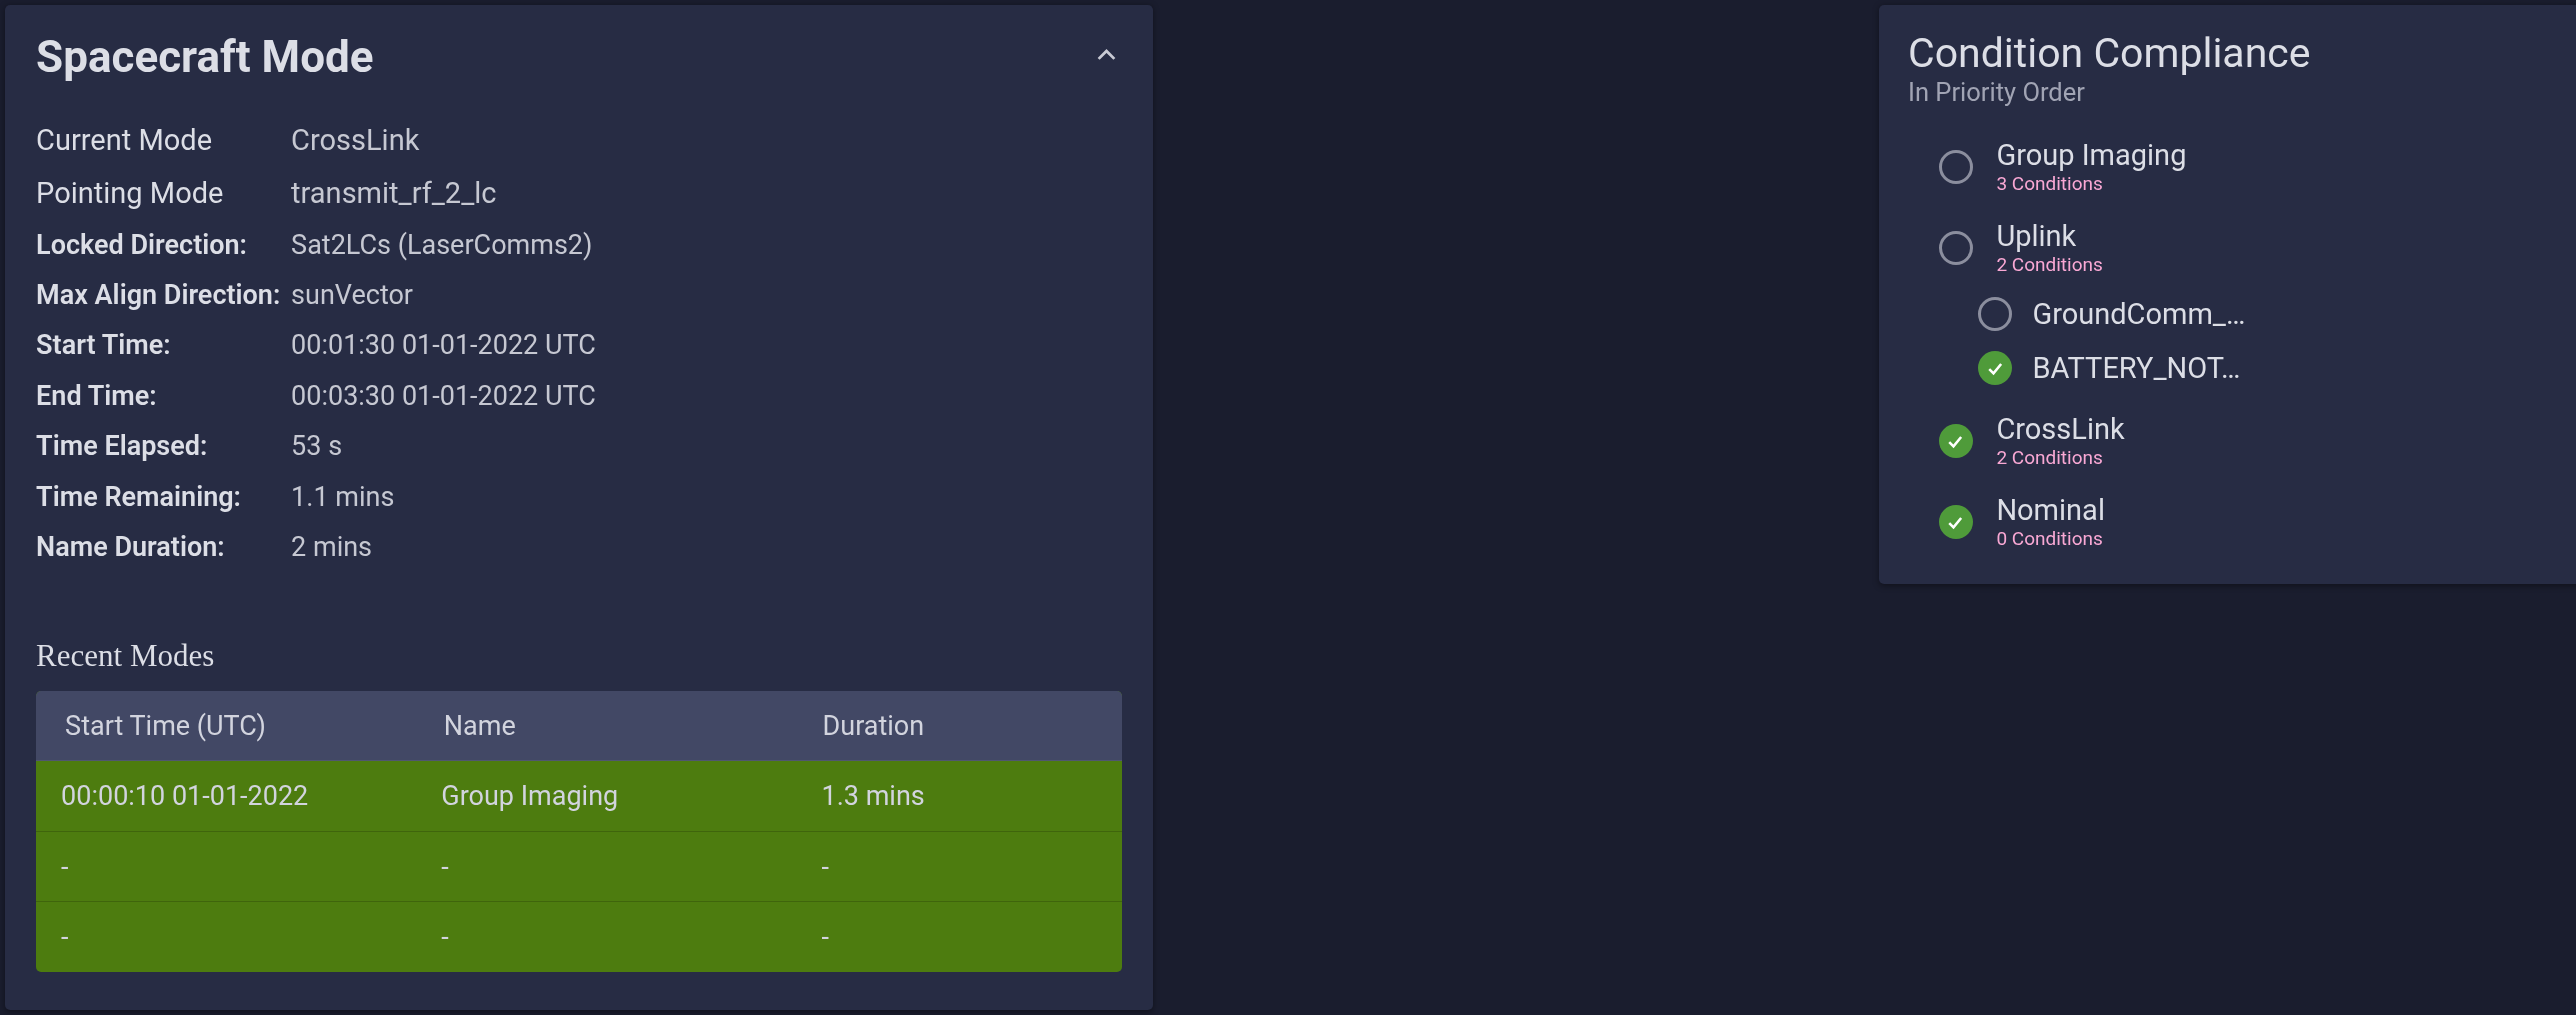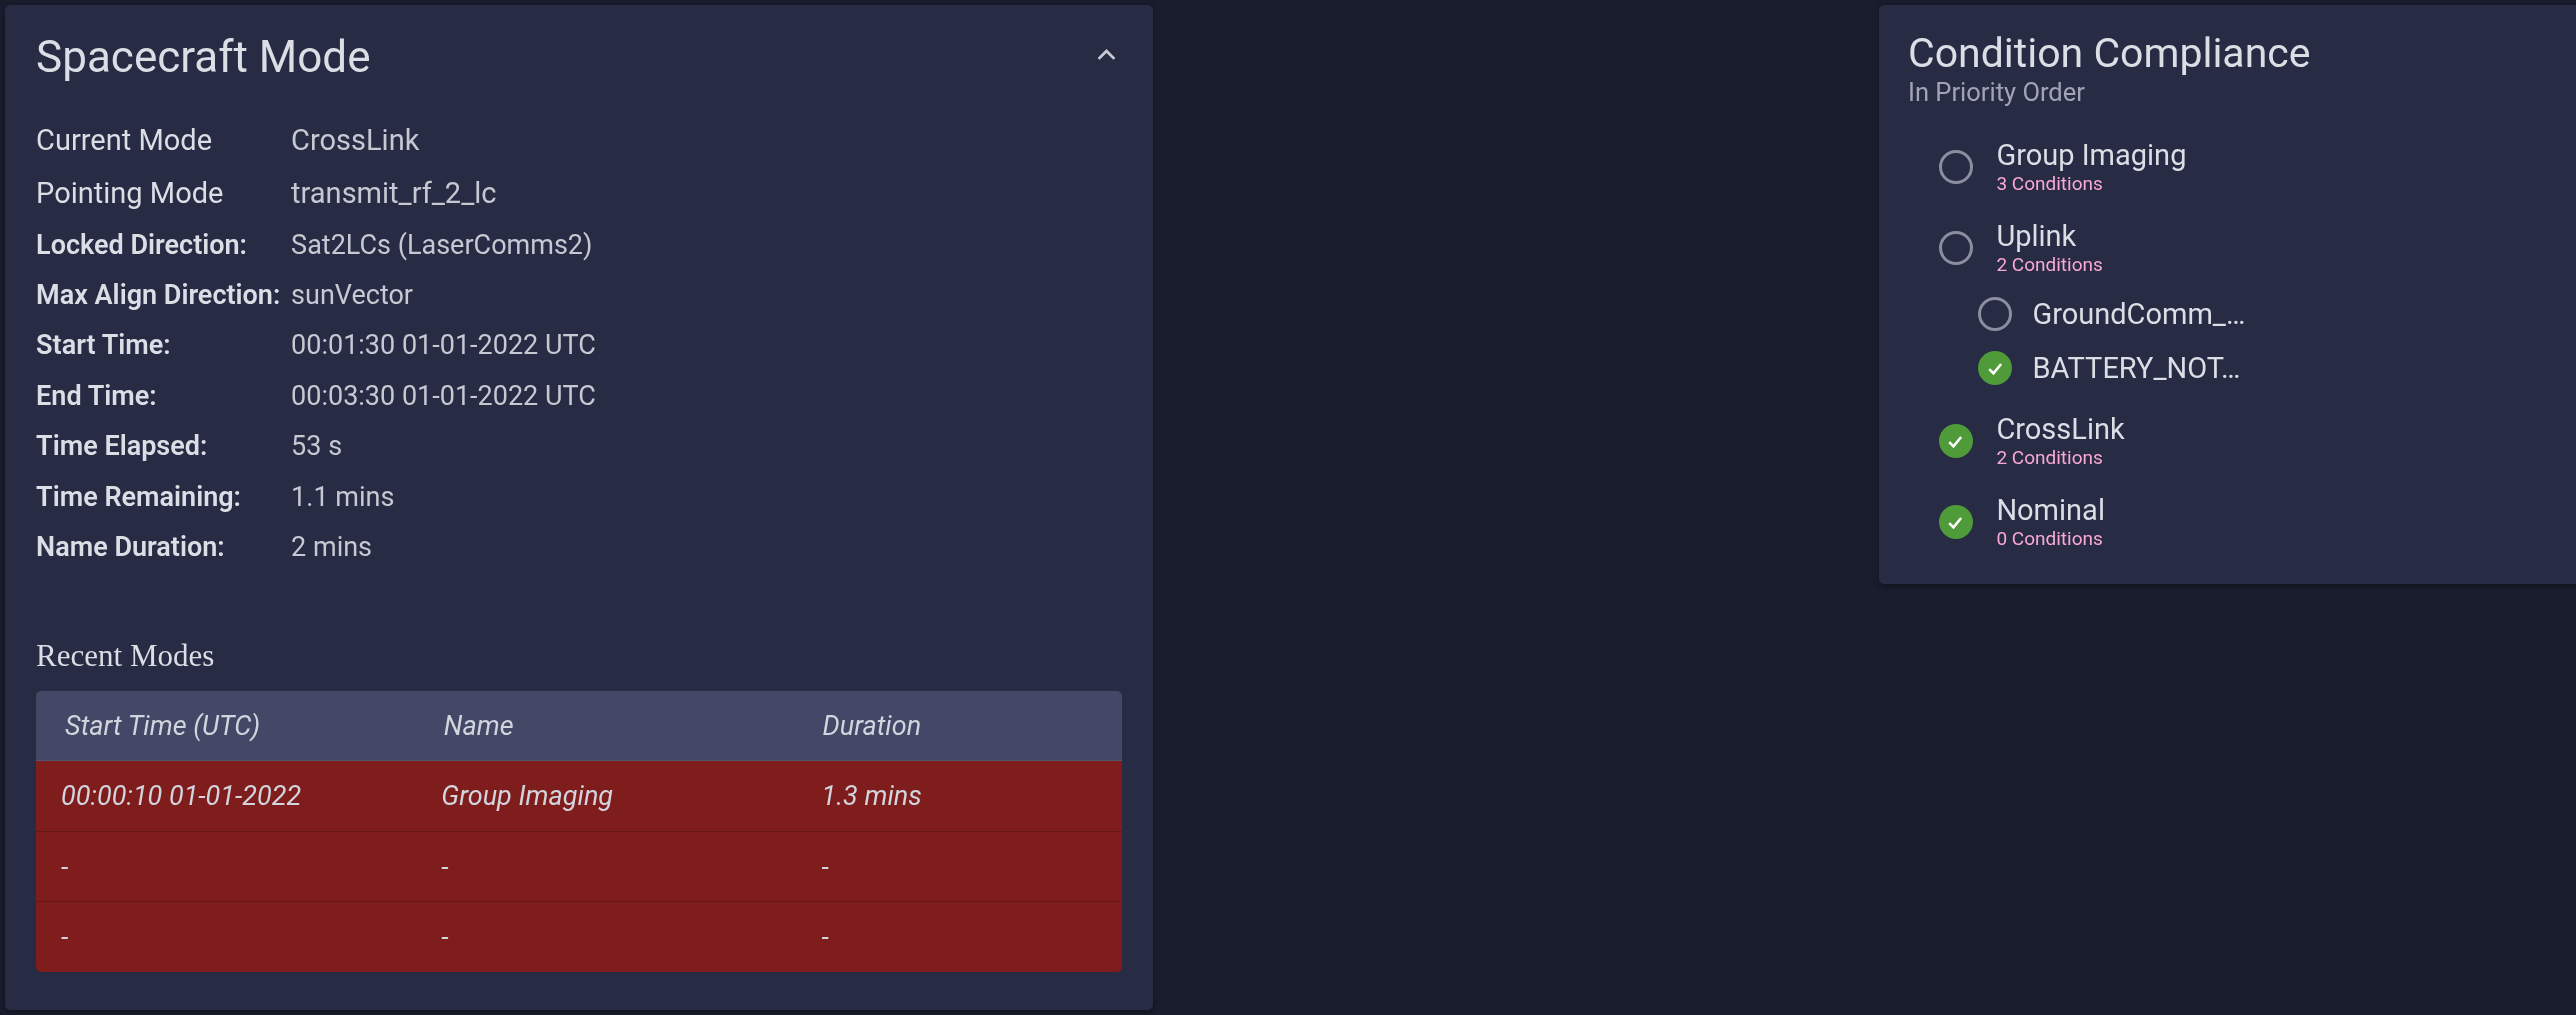--- a/index.html
+++ b/index.html
@@ -38,21 +38,21 @@
   }
   
   .panel-title-row {
     display: flex;
     justify-content: space-between;
     align-items: center;
     margin-bottom: 34px;
   }
   .panel-title {
     font-size: 44px;
-    font-weight: 400;
+    font-weight: 700;
     color: #dcdee6;
   }
   .chevron {
     width: 32px;
     height: 32px;
     display: inline-flex;
     align-items: center;
     justify-content: center;
     cursor: pointer;
   }
@@ -92,24 +92,23 @@
   }
   .section-sub {
     font-size: 31px;
     font-weight: 400;
     color: #dcdee6;
     margin-bottom: 17px;
     font-family: Liberation Serif, serif;
   }
   
   .recent-table {
-    background: #7f1d1d;
+    background: #4d7c0f;
     border-radius: 5.1px;
     overflow: hidden;
-    font-style: italic;
   }
   .recent-table .thead,
   .recent-table .trow {
     display: grid;
     grid-template-columns: 1.4fr 1.4fr 1fr;
     padding: 18.7px 29px;
     font-size: 27px;
   }
   .recent-table .thead {
     color: #d2d4de;

